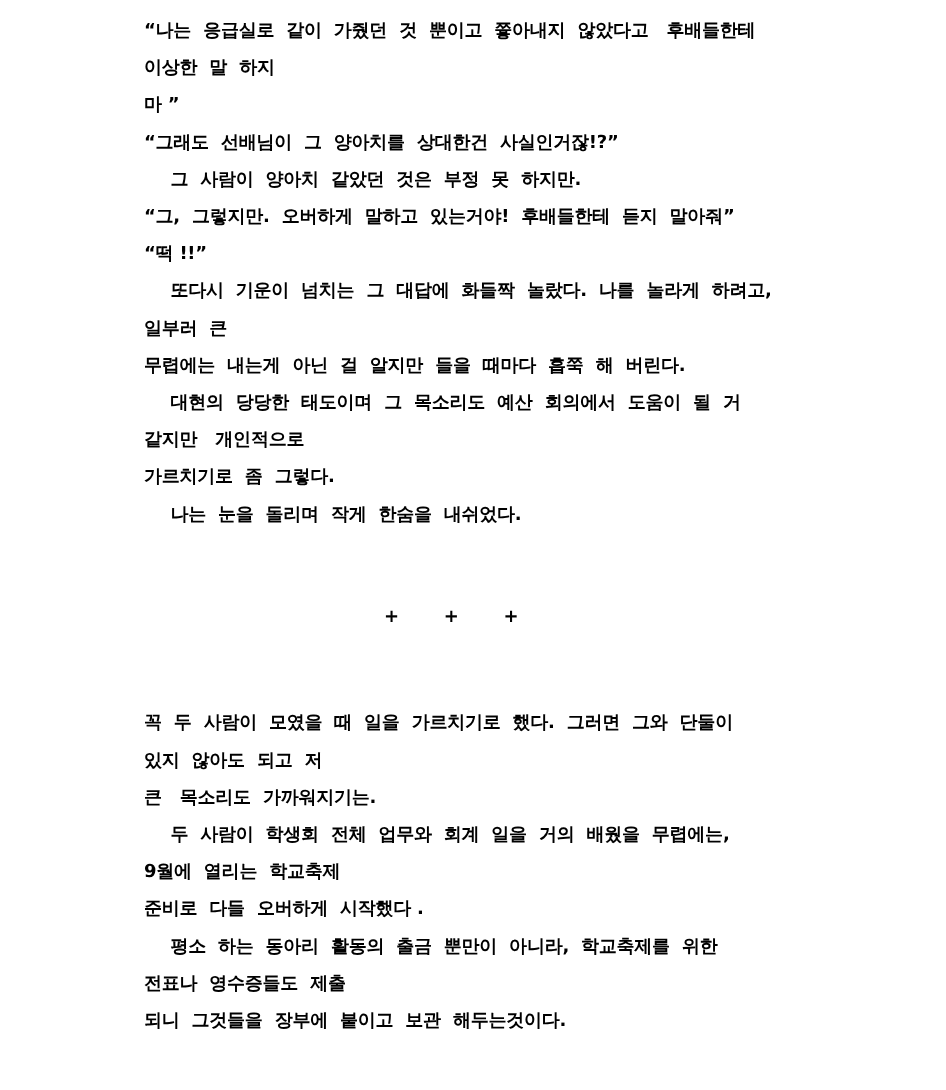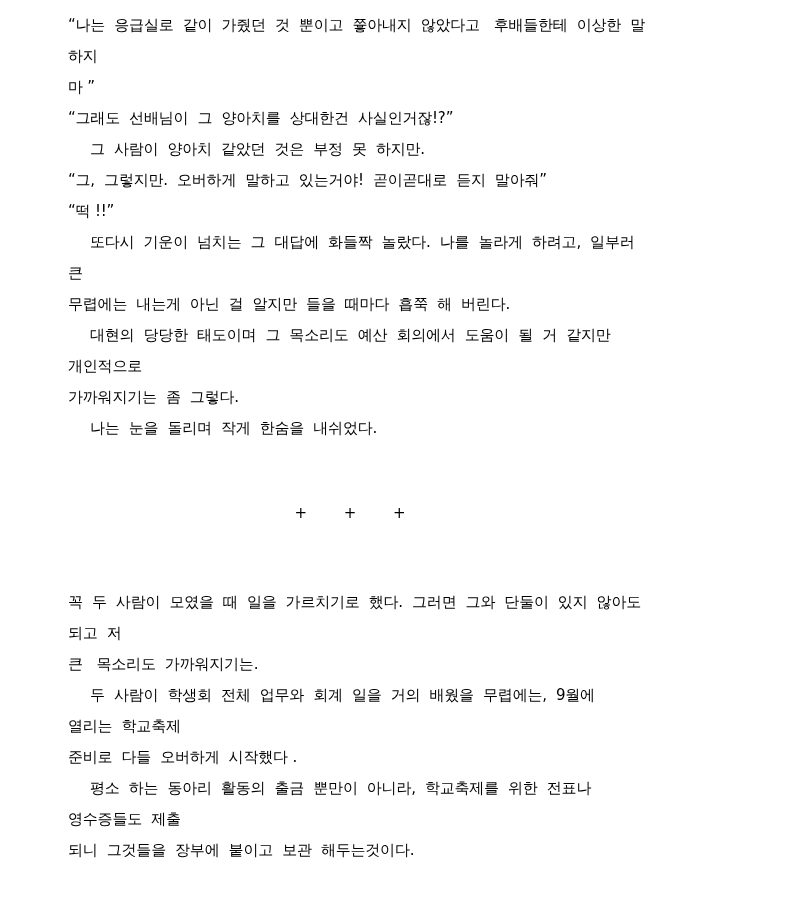--- a/index.html
+++ b/index.html
@@ -11,22 +11,23 @@
     width: 788px;
     height: 908px;
     font-family: "DejaVu Sans", "Liberation Sans", sans-serif;
     color: #000000;
   }
   .page {
     position: relative;
     width: 736px;
     height: 908px;
     box-sizing: border-box;
-    padding: 10px 88px 0 68px;
+    padding: 10px 88px 0 120px;
     overflow: hidden;
+    font-weight: bold;
   }
   .para {
     font-size: 15px;
     line-height: 31px;
     margin: 0;
     letter-spacing: -0.2px;
     word-break: keep-all;
     white-space: pre-wrap;
   }
   .indent {
@@ -47,26 +48,26 @@
 </style>
 </head>
 <body>
 
 <div class="page">
 
   <p class="para noindent">“나는  응급실로  같이  가줬던  것  뿐이고  쯓아내지  않았다고   후배들한테  이상한  말  하지
 마 ”</p>
   <p class="para noindent">“그래도  선배님이  그  양아치를  상대한건  사실인거잖!?”</p>
   <p class="para indent">그  사람이  양아치  같았던  것은  부정  못  하지만.</p>
-  <p class="para noindent">“그,  그렇지만.  오버하게  말하고  있는거야!  곧이곧대로  듣지  말아줘”</p>
+  <p class="para noindent">“그,  그렇지만.  오버하게  말하고  있는거야!  후배들한테  듣지  말아줘”</p>
   <p class="para noindent">“떡 !!”</p>
   <p class="para indent">또다시  기운이  넘치는  그  대답에  화들짝  놀랐다.  나를  놀라게  하려고,  일부러  큰
 무렵에는  내는게  아닌  걸  알지만  들을  때마다  흡쭉  해  버린다.</p>
   <p class="para indent">대현의  당당한  태도이며  그  목소리도  예산  회의에서  도움이  될  거  같지만   개인적으로
-가까워지기는  좀  그렇다.</p>
+가르치기로  좀  그렇다.</p>
   <p class="para indent">나는  눈을  돌리며  작게  한숨을  내쉬었다.</p>
 
   <div class="gap-section"></div>
 
   <p class="divider">+   +   +</p>
 
   <div class="gap-after-divider"></div>
 
   <p class="para noindent">꼭  두  사람이  모였을  때  일을  가르치기로  했다.  그러면  그와  단둘이  있지  않아도  되고  저
 큰   목소리도  가까워지기는.</p>

